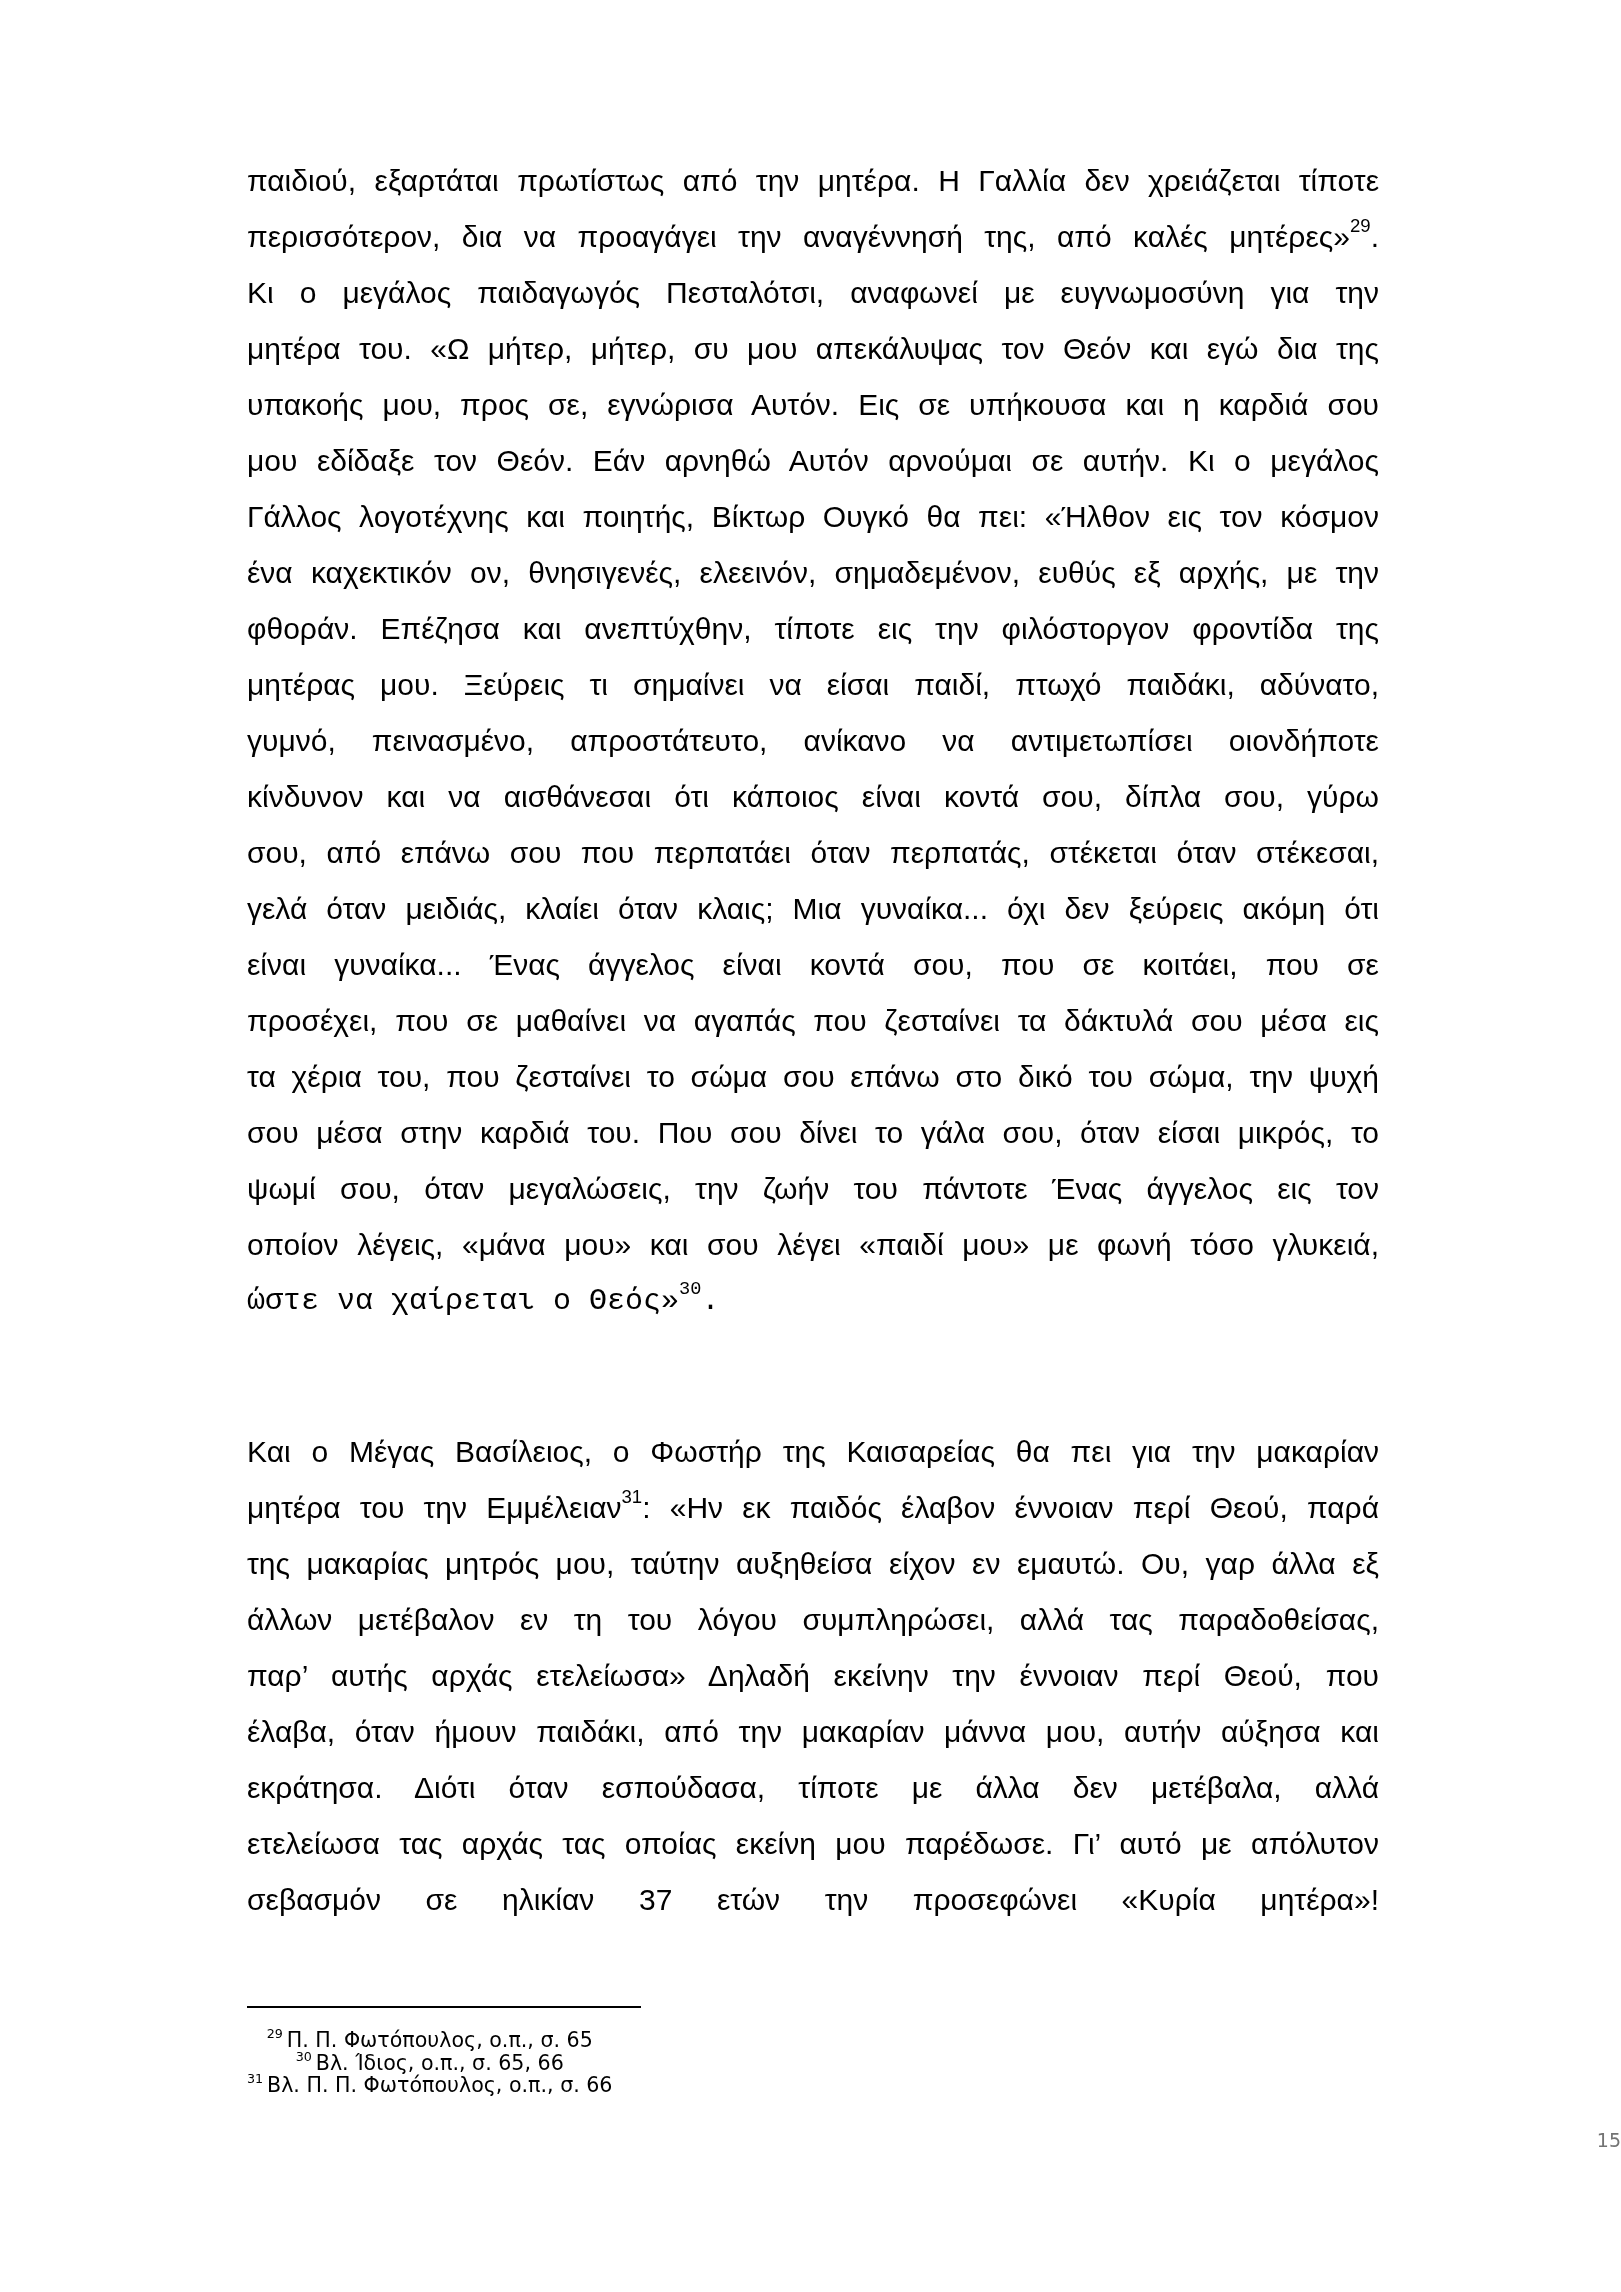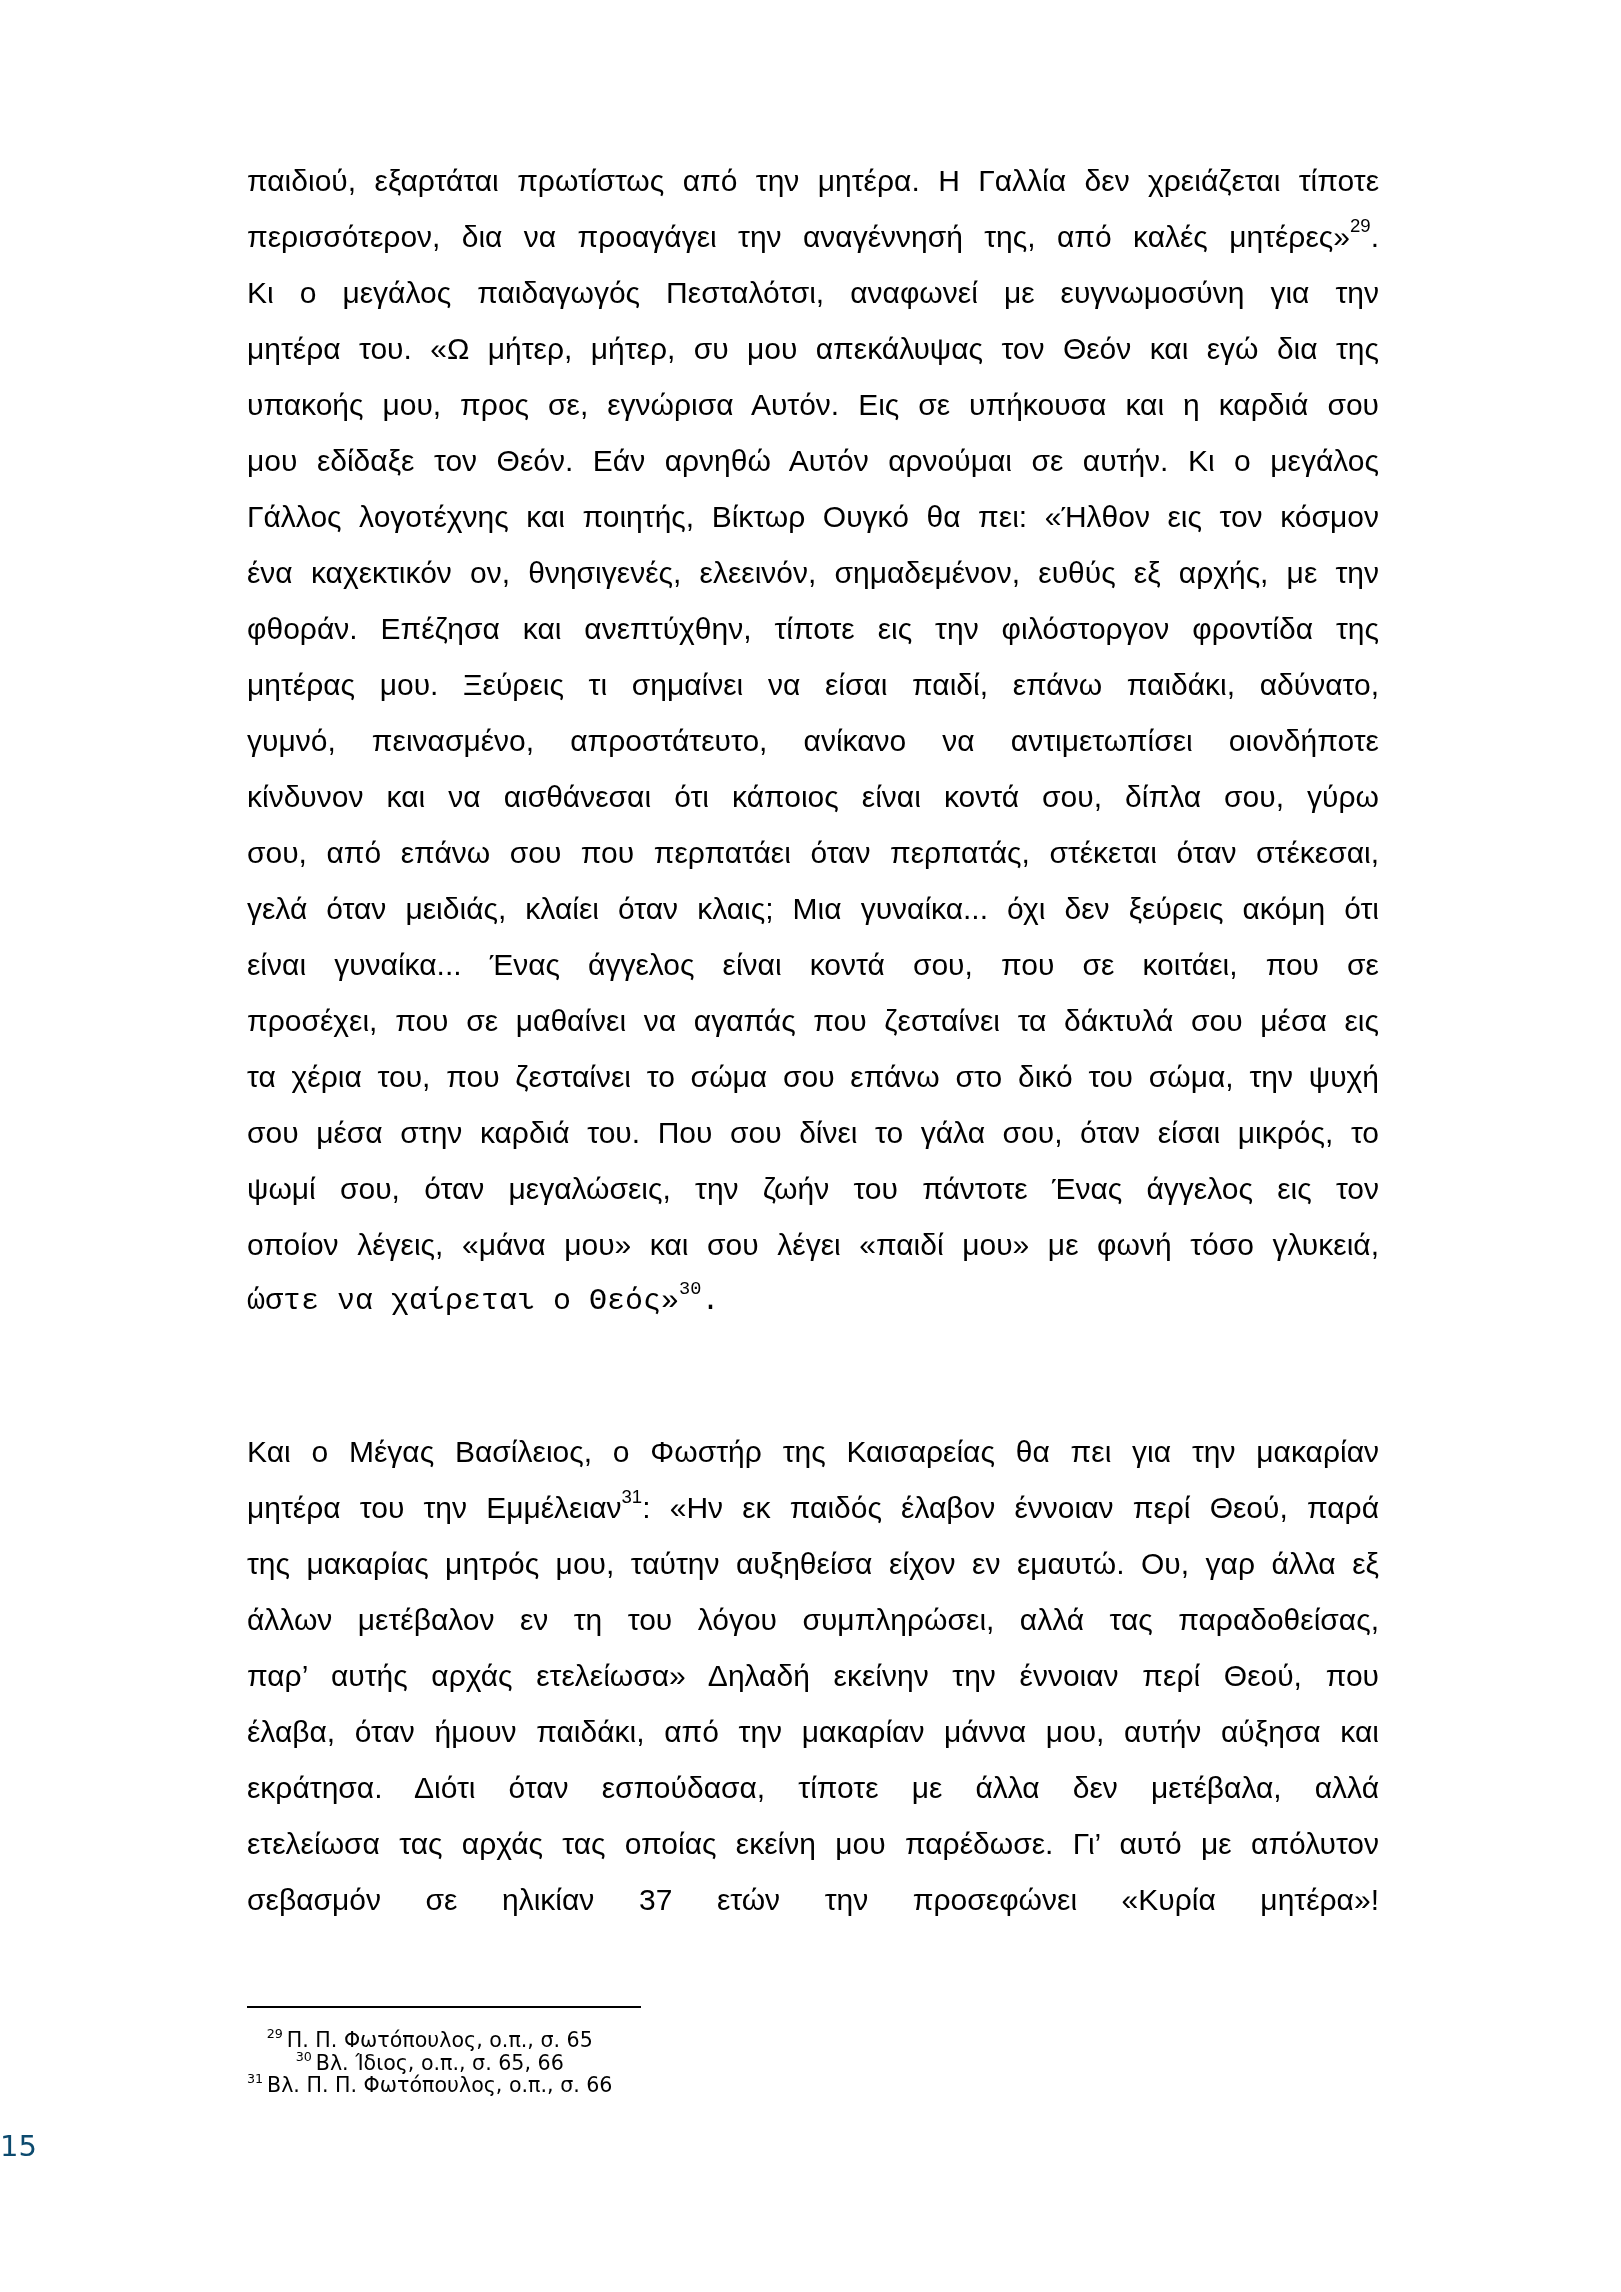--- a/index.html
+++ b/index.html
@@ -22,40 +22,40 @@
   .fn-rule {
     position: absolute; left: 247px; top: 2006px; width: 394px; height: 2px; background: #000;
   }
   .footnotes {
     position: absolute; left: 247px; top: 2029px;
     font-family: "DejaVu Sans", sans-serif; font-size: 20.6px; line-height: 22.5px; color: #000;
   }
   .fn { display: block; white-space: nowrap; text-align: center; }
   .fn sup { font-size: 12.7px; vertical-align: 8.8px; line-height: 0; margin-right: 3.9px; }
   .page-number {
-    position: absolute; left: 0; width: 1621px; top: 2129px; text-align: left;
-    font-family: "DejaVu Sans", sans-serif; font-size: 29px; color: #0c4a6e;
+    position: absolute; left: 0; width: 1621px; top: 2129px; text-align: right;
+    font-family: "DejaVu Sans", sans-serif; font-size: 19px; color: #737373;
   }
 </style>
 </head>
 <body>
 
 <div class="page">
 
   <div class="para" id="p1">
     <span class="line">παιδιού, εξαρτάται πρωτίστως από την μητέρα. Η Γαλλία δεν χρειάζεται τίποτε</span>
     <span class="line"><span>περισσότερον, δια να προαγάγει την αναγέννησή της, από καλές μητέρες»</span><sup class="fnref">29</sup><span>.</span></span>
     <span class="line">Κι ο μεγάλος παιδαγωγός Πεσταλότσι, αναφωνεί με ευγνωμοσύνη για την</span>
     <span class="line">μητέρα του. «Ω μήτερ, μήτερ, συ μου απεκάλυψας τον Θεόν και εγώ δια της</span>
     <span class="line">υπακοής μου, προς σε, εγνώρισα Αυτόν. Εις σε υπήκουσα και η καρδιά σου</span>
     <span class="line">μου εδίδαξε τον Θεόν. Εάν αρνηθώ Αυτόν αρνούμαι σε αυτήν. Κι ο μεγάλος</span>
     <span class="line">Γάλλος λογοτέχνης και ποιητής, Βίκτωρ Ουγκό θα πει: «Ήλθον εις τον κόσμον</span>
     <span class="line">ένα καχεκτικόν ον, θνησιγενές, ελεεινόν, σημαδεμένον, ευθύς εξ αρχής, με την</span>
     <span class="line">φθοράν. Επέζησα και ανεπτύχθην, τίποτε εις την φιλόστοργον φροντίδα της</span>
-    <span class="line">μητέρας μου. Ξεύρεις τι σημαίνει να είσαι παιδί, επάνω παιδάκι, αδύνατο,</span>
+    <span class="line">μητέρας μου. Ξεύρεις τι σημαίνει να είσαι παιδί, πτωχό παιδάκι, αδύνατο,</span>
     <span class="line">γυμνό, πεινασμένο, απροστάτευτο, ανίκανο να αντιμετωπίσει οιονδήποτε</span>
     <span class="line">κίνδυνον και να αισθάνεσαι ότι κάποιος είναι κοντά σου, δίπλα σου, γύρω</span>
     <span class="line">σου, από επάνω σου που περπατάει όταν περπατάς, στέκεται όταν στέκεσαι,</span>
     <span class="line">γελά όταν μειδιάς, κλαίει όταν κλαις; Μια γυναίκα... όχι δεν ξεύρεις ακόμη ότι</span>
     <span class="line">είναι γυναίκα... Ένας άγγελος είναι κοντά σου, που σε κοιτάει, που σε</span>
     <span class="line">προσέχει, που σε μαθαίνει να αγαπάς που ζεσταίνει τα δάκτυλά σου μέσα εις</span>
     <span class="line">τα χέρια του, που ζεσταίνει το σώμα σου επάνω στο δικό του σώμα, την ψυχή</span>
     <span class="line">σου μέσα στην καρδιά του. Που σου δίνει το γάλα σου, όταν είσαι μικρός, το</span>
     <span class="line">ψωμί σου, όταν μεγαλώσεις, την ζωήν του πάντοτε Ένας άγγελος εις τον</span>
     <span class="line">οποίον λέγεις, «μάνα μου» και σου λέγει «παιδί μου» με φωνή τόσο γλυκειά,</span>

